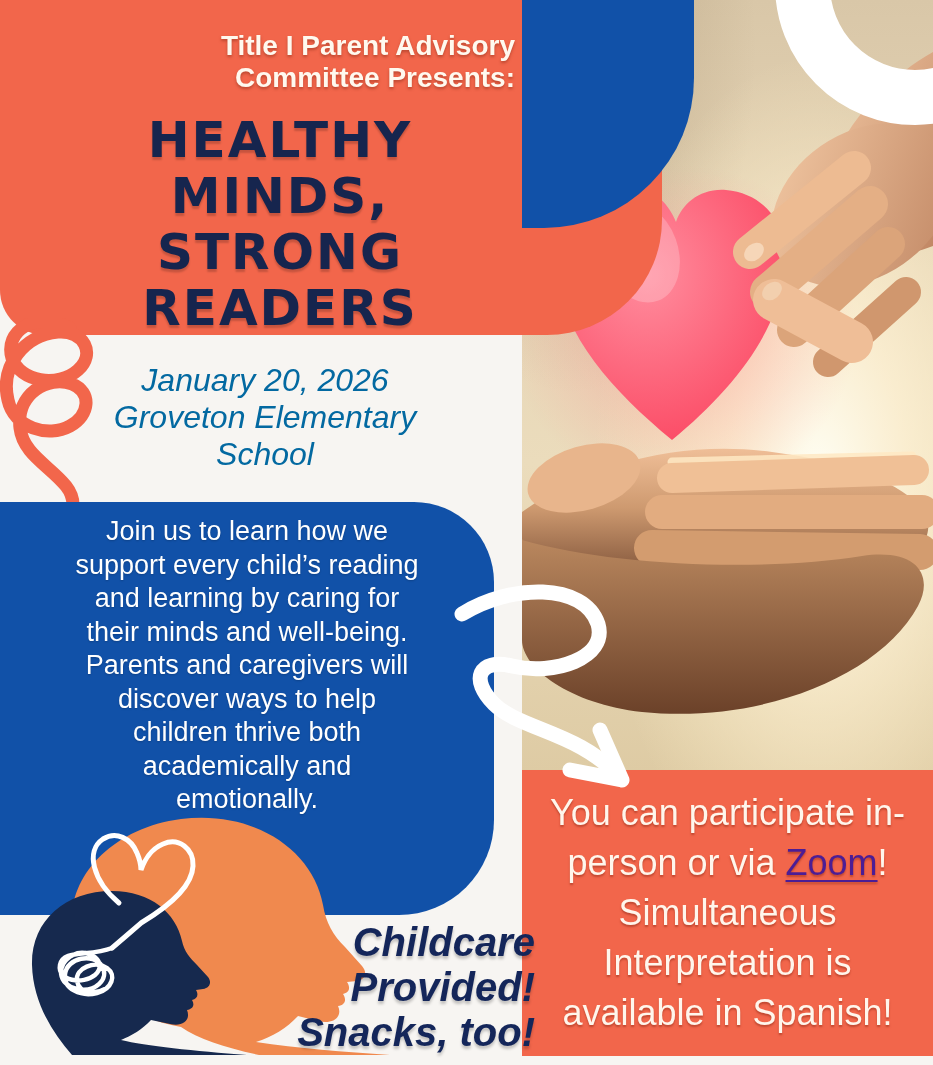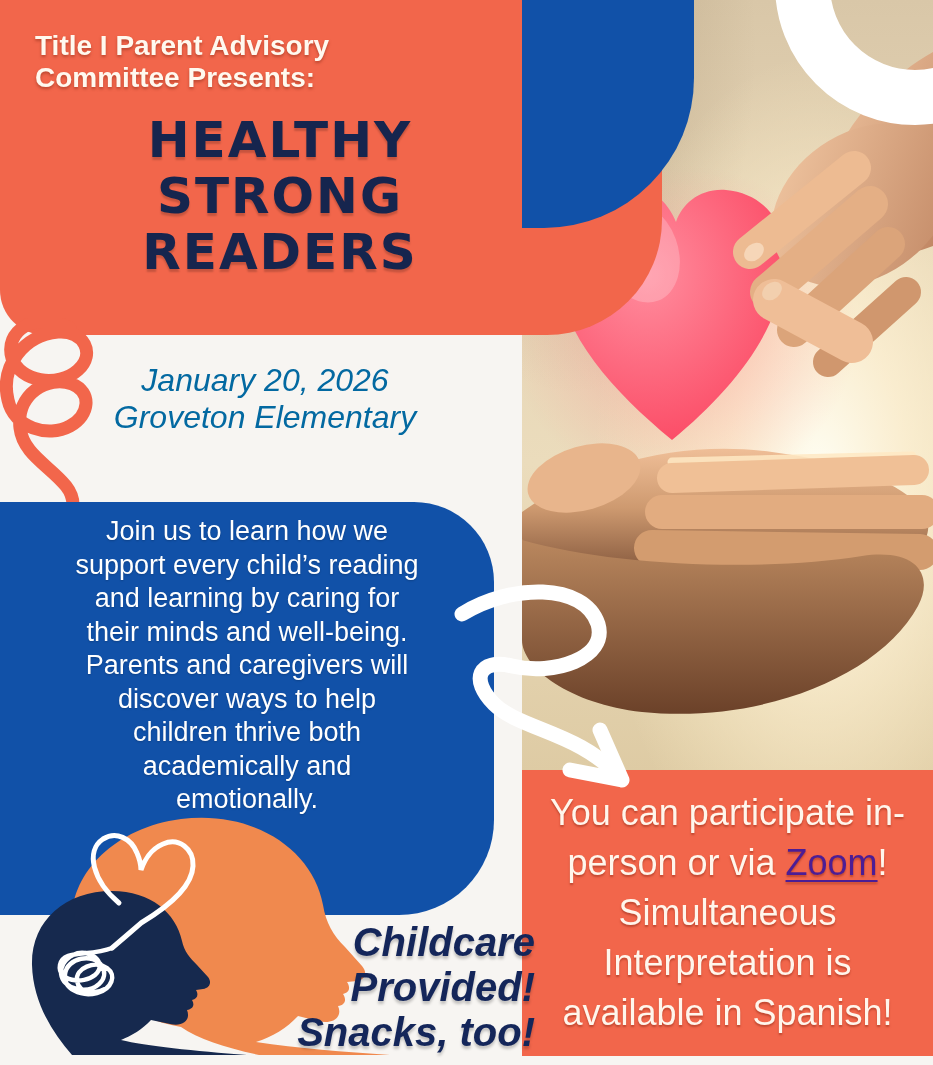--- a/index.html
+++ b/index.html
@@ -18,21 +18,21 @@
     border:55px solid #FFFFFF; border-radius:50%; z-index:2;}
   .header-blob{left:0; top:0; width:662px; height:335px;
     background:#F2664B; border-radius:0 0 115px 45px; z-index:3;}
   .blue-blob{left:522px; top:0; width:172px; height:228px;
     background:#1151A8; border-radius:0 0 150px 0; z-index:4;}
   .squiggle{left:0; top:318px; width:112px; height:222px; z-index:3;}
   .arrow{left:438px; top:572px; width:230px; height:240px; z-index:6;}
   .heads{left:15px; top:805px; width:375px; height:250px; z-index:4;}
 
   
-  .kicker{left:35px; top:30px; width:480px; text-align:left; z-index:5;
+  .kicker{left:35px; top:30px; width:480px; text-align:right; z-index:5;
     color:#FFF9EF; font-size:28px; font-weight:700; line-height:32px;
     text-shadow:0 2px 3px rgba(140,45,25,.55);}
   .title{left:30px; top:112px; width:500px; text-align:center; z-index:5;
     color:#16254E; font-family:"DejaVu Sans", sans-serif;
     font-size:50px; font-weight:800; line-height:56px; letter-spacing:2px;
     text-shadow:0 3px 2px rgba(0,0,0,.18);}
 
   
   .event{left:15px; top:362px; width:500px; text-align:center; z-index:3;
     color:#0369a1; font-style:italic; font-size:32px; line-height:37px;}
@@ -153,27 +153,29 @@
              C 24 17 0 48 8 82 C 14 110 48 120 70 108 C 90 97 92 74 72 66
              C 48 57 16 76 20 110 C 23 136 50 148 66 168 C 78 183 74 204 58 214" fill="none" stroke="#F2664B" stroke-width="13" stroke-linecap="round"></path>
   </svg>
 
   <div class="abs kicker">
     <div>Title I Parent Advisory</div>
     <div>Committee Presents:</div>
   </div>
   <div class="abs title">
     <div>HEALTHY</div>
+    <div>MINDS,</div>
     <div>STRONG</div>
     <div>READERS</div>
   </div>
 
   <div class="abs event">
     <div>January 20, 2026</div>
     <div>Groveton Elementary</div>
+    <div>School</div>
   </div>
 
   <div class="abs blue-box">
     <div class="blue-box-text">
       <div>Join us to learn how we</div>
       <div>support every child’s reading</div>
       <div>and learning by caring for</div>
       <div>their minds and well-being.</div>
       <div>Parents and caregivers will</div>
       <div>discover ways to help</div>

